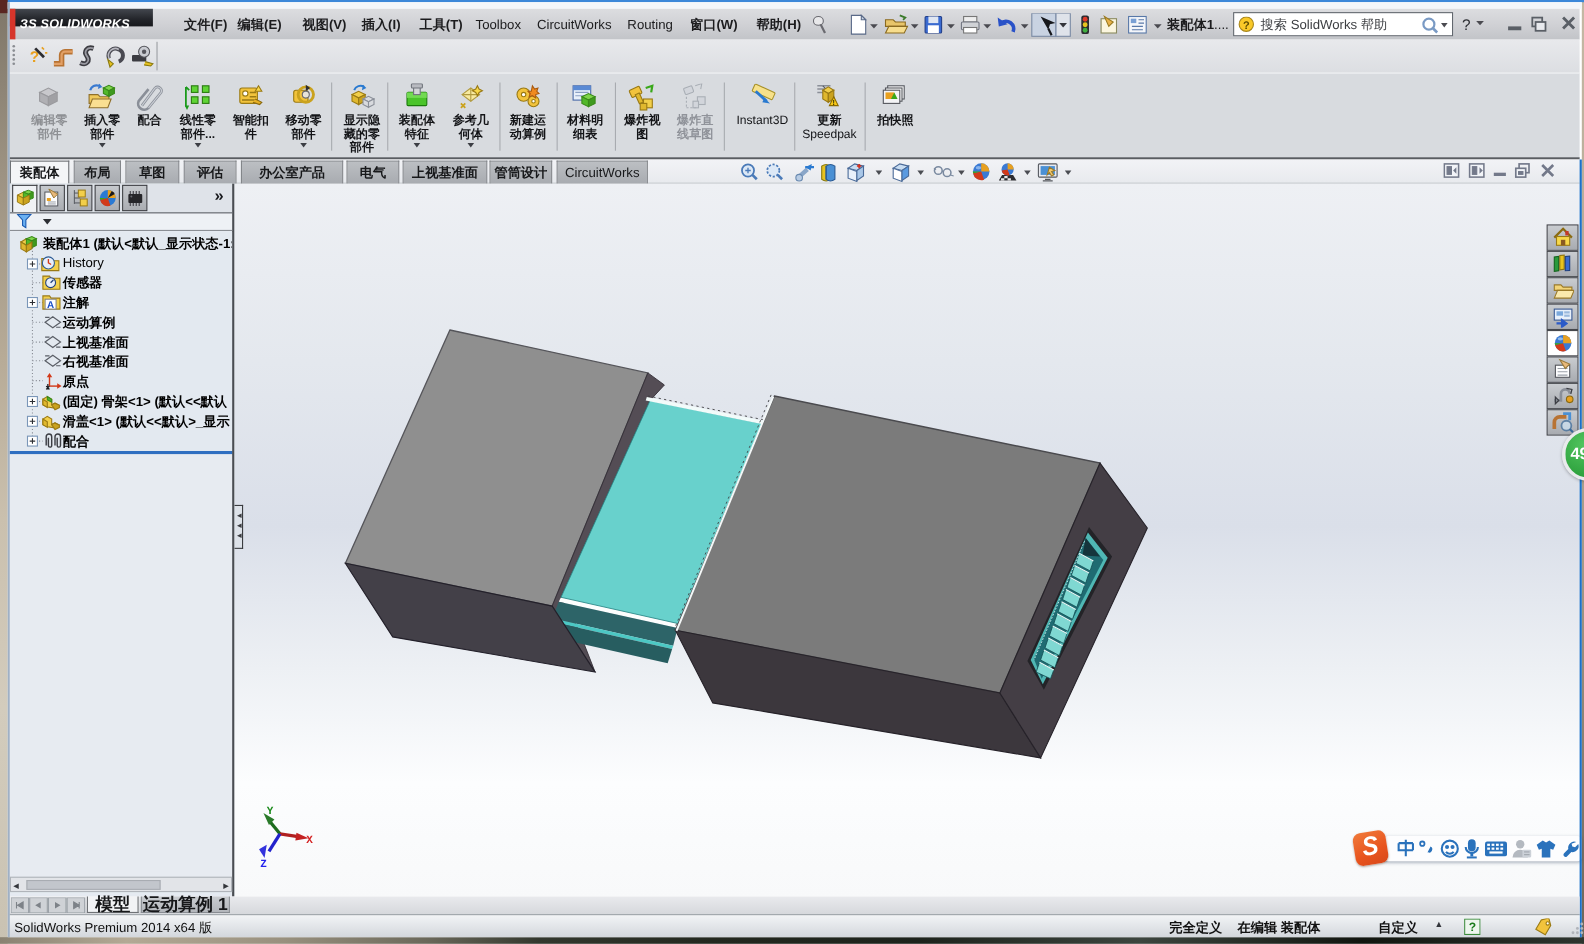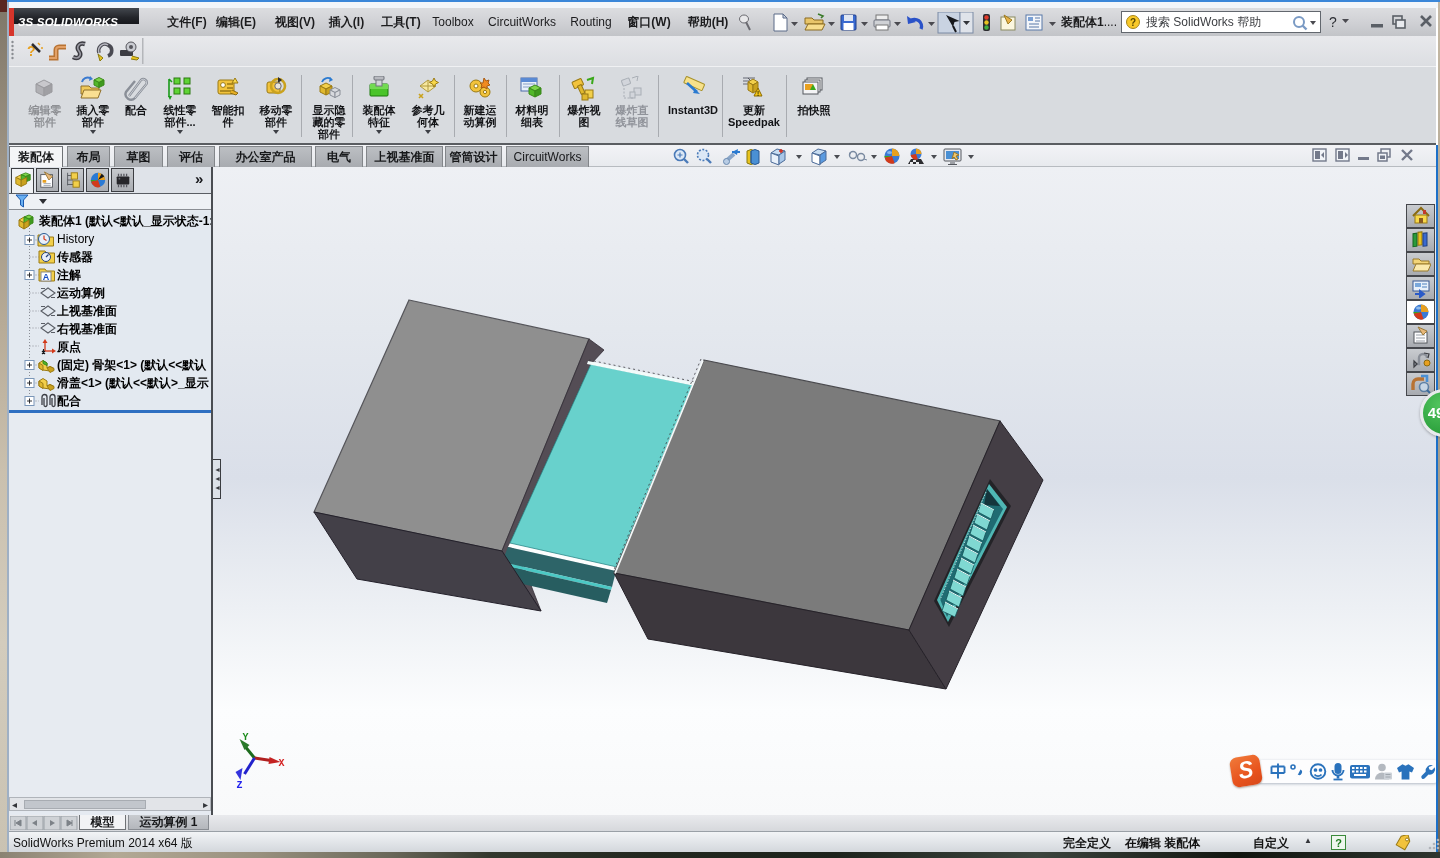--- a/index.html
+++ b/index.html
@@ -36,21 +36,21 @@
 
 #sbar{left:9px;top:831px;width:1427px;height:21px;background:linear-gradient(180deg,#f2f4f6,#d3d7dc);border-top:1px solid #9aa0a6;font-size:12px;color:#111}
 .rb{position:absolute;top:7px;text-align:center}
 .ric{height:28px;display:flex;align-items:flex-end;justify-content:center}
 .rlab{font-size:11px;line-height:12px;color:#131417;margin-top:2px;font-weight:bold}
 .rarr{width:0;height:0;border:3.5px solid transparent;border-top:4px solid #3c3e44;margin:2px auto 0}
 .rsep{position:absolute;top:8px;width:1px;height:62px;background:#a8abb0}
 .ptab{position:absolute;top:1px;width:23px;height:24px;background:linear-gradient(180deg,#c6c9cd,#aaadb2);border:1.5px solid #3c3e42;display:flex;align-items:center;justify-content:center}
 .ptab.act{background:#f0f2f5;border-bottom:none;height:25px}
 .trow{position:absolute;font-size:12px;color:#000;white-space:nowrap;line-height:15px;font-weight:bold}
-.btab{top:0;height:15px;line-height:15px;font-size:12px;text-align:center;color:#17181a;font-weight:bold;background:linear-gradient(180deg,#c9ccd0,#b4b7bc);border:1px solid #888c92;border-top:none}
+.btab{top:0;height:15px;line-height:15px;font-size:16px;text-align:center;color:#17181a;font-weight:bold;background:linear-gradient(180deg,#c9ccd0,#b4b7bc);border:1px solid #888c92;border-top:none}
 .btab.act{background:#f2f3f5;border-color:#6f7276}
 .tpb{width:29px;height:24px;background:linear-gradient(180deg,#c9ccd0,#a8abb0);border:1.5px solid #45474c;display:flex;align-items:center;justify-content:center}
 </style></head><body>
 <div id="stage">
   <div class="abs" id="deskL"></div>
   <div class="abs" id="deskR"></div>
   <div class="abs" id="deskB"></div>
   <div class="abs" id="topline"></div>
   <div class="abs" style="left:0;top:0;width:7px;height:12px;background:#5a2620"></div>
   <div class="abs" id="topwhite"></div>
@@ -374,36 +374,36 @@
       </div>
     <div class="rsep" style="left:649px"></div>
     <div class="rb" style="left:655px;width:58px">
         <div class="ric">
           <svg width="30" height="26" viewBox="0 0 30 26">
             <rect x="6" y="4" width="20" height="7" rx="1" fill="#f7e18a" stroke="#a8922a" transform="rotate(24 16 8)"></rect>
             <path d="M9 7 l10 9" stroke="#2a7ad0" stroke-width="2.6"></path>
             <path d="M17 13 l5 5 -7 -1z" fill="#2a7ad0"></path>
           </svg>
         </div>
-        <div class="rlab" style="font-weight:bold">Instant3D</div>
+        <div class="rlab" style="font-weight:normal">Instant3D</div>
       </div>
     <div class="rsep" style="left:713px"></div>
     <div class="rb" style="left:714px;width:62px">
         <div class="ric">
           <svg width="28" height="26" viewBox="0 0 28 26">
             <path d="M3 2 h12 M3 5 h12 M3 8 h12" stroke="#8a8f98" stroke-width="1.4"></path>
             <path d="M8 2 l8 8" stroke="#55585e" stroke-width="1"></path>
             <path d="M8 6 l5 -3 5 3 -5 3z" fill="#f2cf4a" stroke="#9a7a14"></path>
             <path d="M8 6 v8 l5 3 v-8z" fill="#e0b82e" stroke="#9a7a14"></path>
             <path d="M18 6 v8 l-5 3 v-8z" fill="#caa21e" stroke="#9a7a14"></path>
             <path d="M18 12 l4 8 h-8z" fill="#f8c818" stroke="#8a6a00"></path>
             <text x="18" y="19.5" font-size="6.5" font-weight="bold" text-anchor="middle" fill="#2c2c00">!</text>
           </svg>
         </div>
-        <div class="rlab">更新<br><span style="font-weight:bold">Speedpak</span></div>
+        <div class="rlab">更新<br><span style="font-weight:normal">Speedpak</span></div>
       </div>
     <div class="rsep" style="left:777px"></div>
     <div class="rb" style="left:780px;width:50px">
         <div class="ric">
           <svg width="26" height="26" viewBox="0 0 26 26">
             <rect x="6" y="2" width="15" height="12" fill="#fff" stroke="#55585e"></rect>
             <rect x="4" y="4" width="15" height="12" fill="#fff" stroke="#55585e"></rect>
             <rect x="2" y="6" width="15" height="12" fill="#f4f4f6" stroke="#55585e"></rect>
             <rect x="4" y="8" width="8" height="6" fill="#e8a01f"></rect>
             <path d="M12 8 l3 6 h-6z" fill="#3aa81a"></path>

